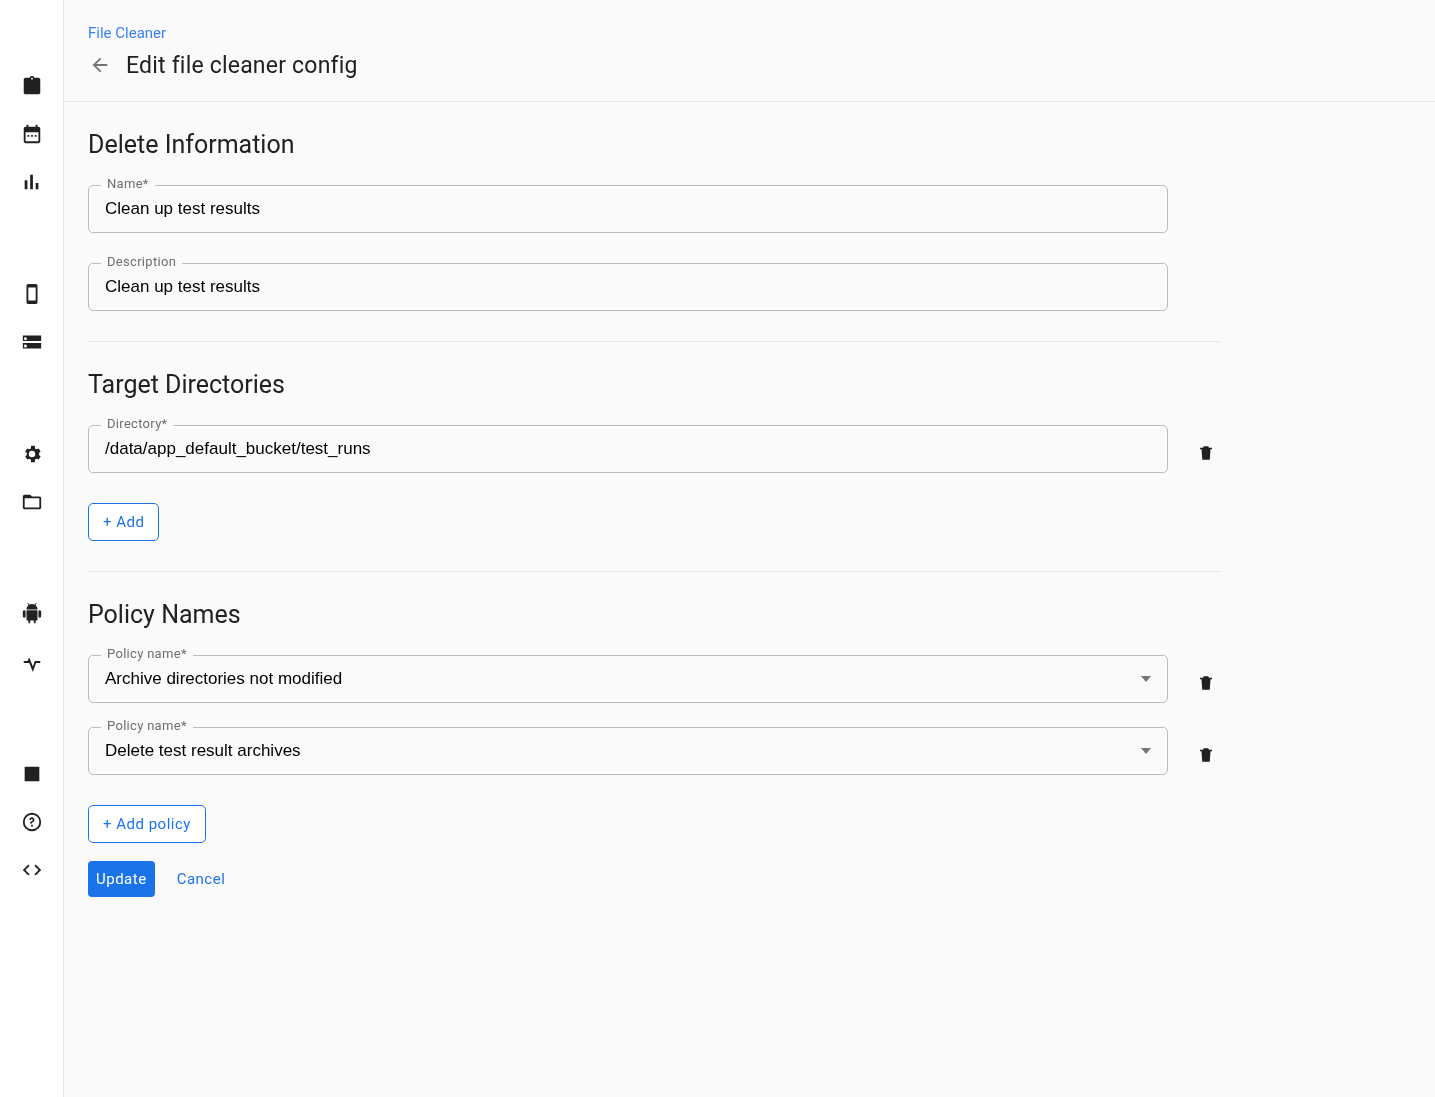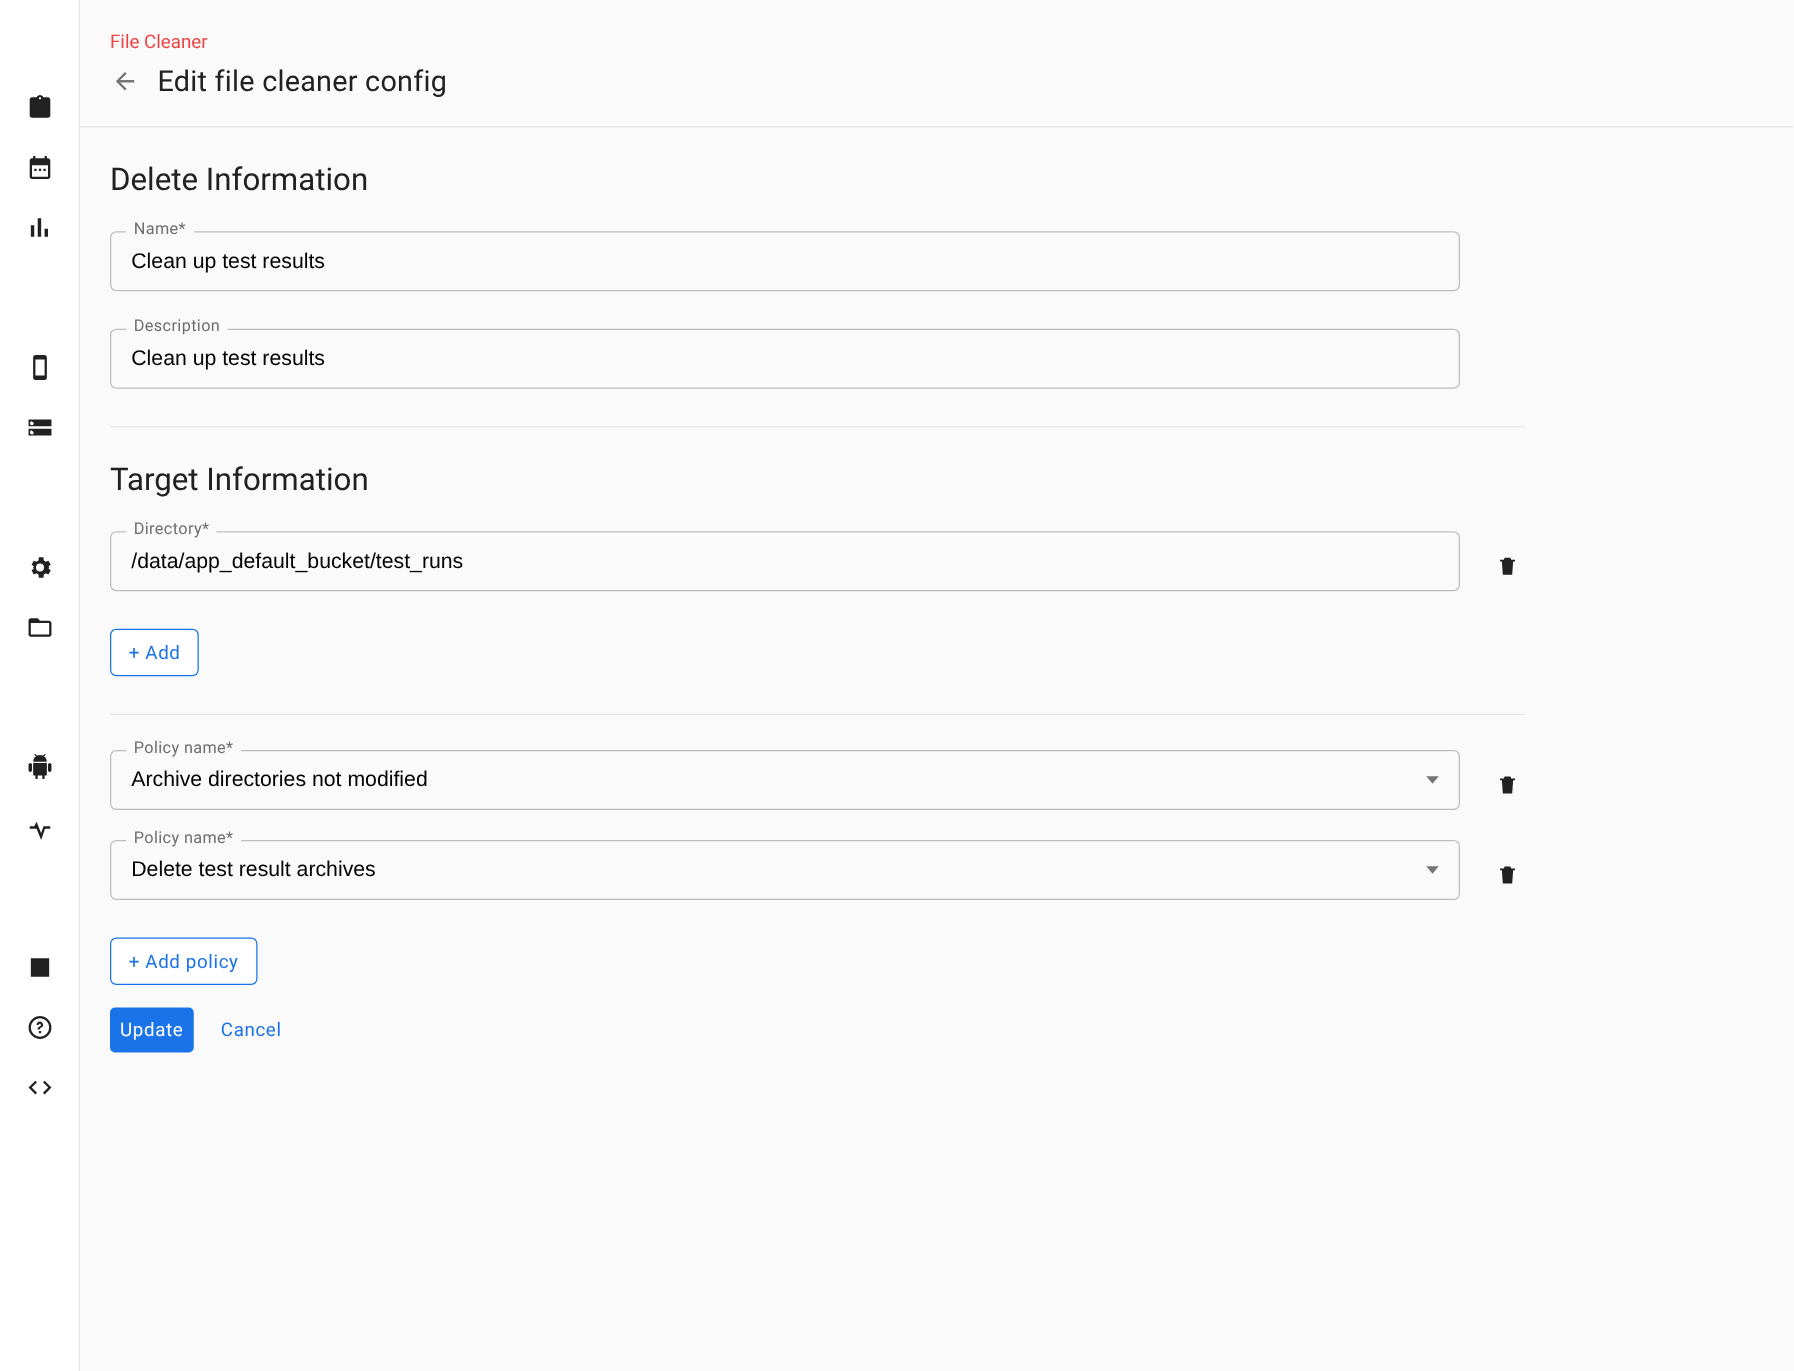--- a/index.html
+++ b/index.html
@@ -30,21 +30,21 @@
     border-radius: 4px;
   }
   .sidebar-item svg { width: 22px; height: 22px; fill: #212121; }
 
   
   .main { flex: 1; display: flex; flex-direction: column; overflow: auto; }
   .header {
     padding: 24px 24px 22px 24px;
     border-bottom: 1px solid #e6e6e6;
   }
-  .breadcrumb { font-size: 15px; color: #ef4444; margin-bottom: 10px; }
+  .breadcrumb { font-size: 15px; color: #3b82f6; margin-bottom: 10px; }
   .title-row { display: flex; align-items: flex-end; gap: 14px; }
   .back-btn { width: 24px; height: 24px; display:flex; align-items:center; justify-content:center; cursor:pointer; }
   .back-btn svg { width: 22px; height: 22px; fill: #757575; }
   .page-title { font-size: 23px; font-weight: 400; letter-spacing: 0.2px; }
 
   .content { padding: 28px 24px 40px 24px; max-width: 1180px; }
   .section-title { font-size: 25px; font-weight: 400; margin-bottom: 26px; }
 
   .divider { height: 1px; background: #e6e6e6; margin: 2px 0 28px 0; }
 
@@ -241,40 +241,41 @@
 
     <div class="field-full">
       <div class="field">
         <span class="field-label">Description</span>
         <input type="text" value="Clean up test results" style="">
       </div>
     </div>
 
     <div class="divider"></div>
 
-    <h2 class="section-title">Target Information</h2>
+    <h2 class="section-title">Target Directories</h2>
 
     <div class="row">
       <div class="field">
         <span class="field-label">Directory*</span>
         <input type="text" value="/data/app_default_bucket/test_runs" style="">
       </div>
       <div class="delete-btn">
         <span><svg viewBox="0 0 24 24">
               <path d="M6 7h12l-1 14H7L6 7zm3-4h6l1 2h4v2H4V5h4l1-2z"></path>
             </svg></span>
       </div>
     </div>
 
     <div class="add-row">
       <button class="btn-outline">+ Add</button>
     </div>
 
     <div class="divider"></div>
 
+    <h2 class="section-title">Policy Names</h2>
 
     <div class="row">
       <div class="field">
         <span class="field-label">Policy name*</span>
         <span class="field-value">Archive directories not modified</span>
         <span class="select-arrow"></span>
       </div>
       <div class="delete-btn">
         <span><svg viewBox="0 0 24 24">
               <path d="M6 7h12l-1 14H7L6 7zm3-4h6l1 2h4v2H4V5h4l1-2z"></path>

